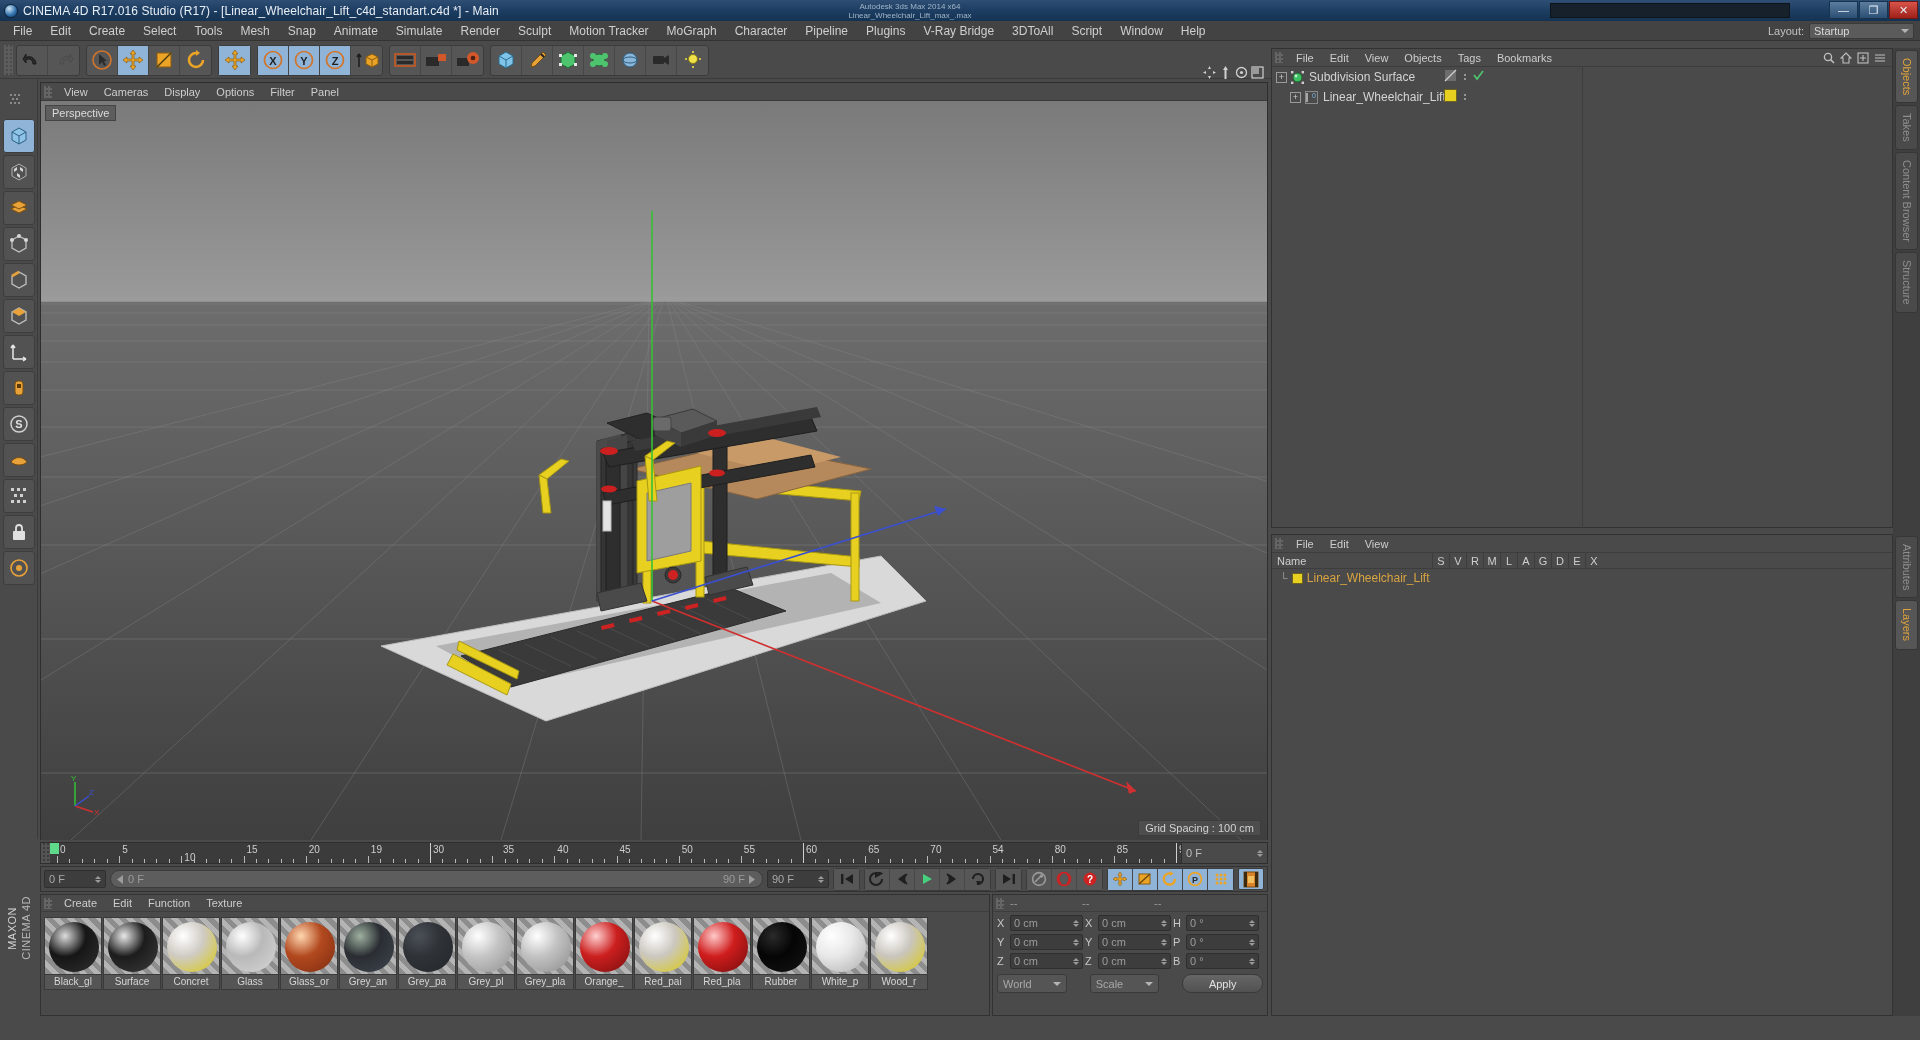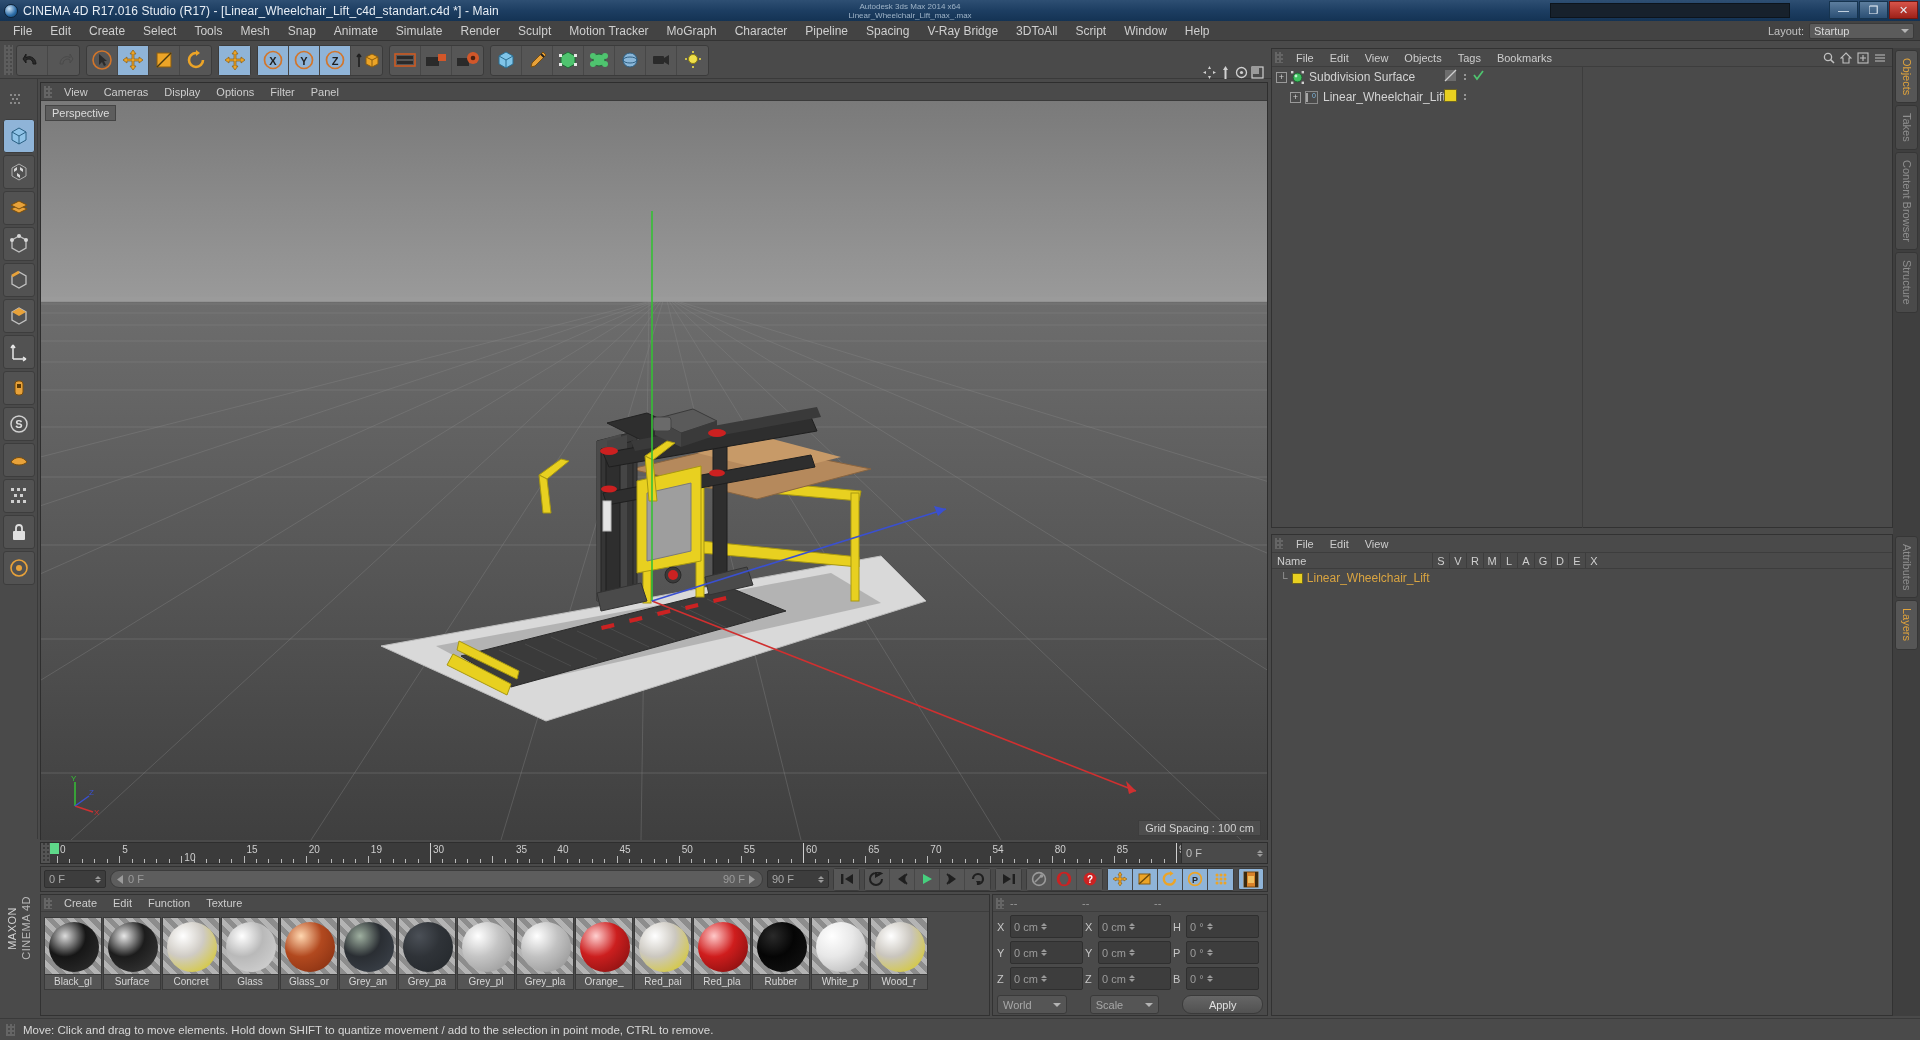--- a/index.html
+++ b/index.html
@@ -203,22 +203,22 @@
     border-bottom:1px solid #3d3d3d; font-size:11px; color:#9a9a9a;}
   .co-head .g{ width:8px;height:11px;margin-right:6px;
     background-image:repeating-linear-gradient(0deg,#777 0 2px,transparent 2px 4px),
                      repeating-linear-gradient(90deg,#777 0 2px,transparent 2px 4px);
     background-size:4px 4px;opacity:.6;}
   .co-head span{ width:72px; }
   .co-rows{ padding:3px 4px; display:flex; flex-direction:column; gap:3px;}
   .co-row{ display:flex; gap:2px; align-items:center;}
   .co-lbl{ width:11px; font-size:11px; color:#c7c7c7; text-align:left;}
   .co-in{
-    width:73px; height:23px; background:#3d3d3d;border:1px solid #2f2f2f;border-radius:2px;
-    display:flex;align-items:center;padding:0 3px;
+    width:73px; height:16px; background:#3d3d3d;border:1px solid #2f2f2f;border-radius:2px;
+    display:flex;align-items:center;justify-content:space-between;padding:0 3px;
     font-size:11px;color:#9c9c9c;
   }
   .co-foot{ display:flex; gap:23px; padding:2px 4px; align-items:flex-start;}
   .co-sel{
     width:78px;height:19px;background:#555;border:1px solid #3a3a3a;border-radius:3px;
     display:flex;align-items:center;justify-content:space-between;padding:0 5px;
     font-size:11px;color:#a8a8a8;
   }
   .co-apply{
     width:92px;height:19px;background:linear-gradient(180deg,#666,#515151);
@@ -307,21 +307,21 @@
       <div class="m">Mesh</div>
       <div class="m">Snap</div>
       <div class="m">Animate</div>
       <div class="m">Simulate</div>
       <div class="m">Render</div>
       <div class="m">Sculpt</div>
       <div class="m">Motion Tracker</div>
       <div class="m">MoGraph</div>
       <div class="m">Character</div>
       <div class="m">Pipeline</div>
-      <div class="m">Spacing</div>
+      <div class="m">Plugins</div>
       <div class="m">V-Ray Bridge</div>
       <div class="m">3DToAll</div>
       <div class="m">Script</div>
       <div class="m">Window</div>
       <div class="m">Help</div>
     </div>
   <div class="layout-box">
     <div class="lbl">Layout:</div>
     <div class="layout-sel">
       <span>Startup</span>
@@ -863,21 +863,21 @@
         <div class="tl-tick" style="left: 1101.13px; height: 4px;"></div>
         <div class="tl-tick" style="left: 1113.57px; height: 4px;"></div>
         <div class="tl-tick" style="left: 1126px; height: 7px;"></div>
         <div class="tl-lbl" style="left: 9px;">0</div>
         <div class="tl-lbl" style="left: 71.1667px;">5</div>
         <div class="tl-lbl" style="left: 133.333px; margin-top: 8px;">10</div>
         <div class="tl-lbl" style="left: 195.5px;">15</div>
         <div class="tl-lbl" style="left: 257.667px;">20</div>
         <div class="tl-lbl" style="left: 319.833px;">19</div>
         <div class="tl-lbl" style="left: 382px;">30</div>
-        <div class="tl-lbl" style="left: 465px;">35</div>
+        <div class="tl-lbl" style="left: 452px;">35</div>
         <div class="tl-lbl" style="left: 506.333px;">40</div>
         <div class="tl-lbl" style="left: 568.5px;">45</div>
         <div class="tl-lbl" style="left: 630.667px;">50</div>
         <div class="tl-lbl" style="left: 692.833px;">55</div>
         <div class="tl-lbl" style="left: 755px;">60</div>
         <div class="tl-lbl" style="left: 817.167px;">65</div>
         <div class="tl-lbl" style="left: 879.333px;">70</div>
         <div class="tl-lbl" style="left: 941.5px;">54</div>
         <div class="tl-lbl" style="left: 1003.67px;">80</div>
         <div class="tl-lbl" style="left: 1065.83px;">85</div>
@@ -1367,18 +1367,14 @@
         <div class="vtab">Takes</div>
         <div class="vtab">Content Browser</div>
         <div class="vtab">Structure</div>
       </div>
     <div id="vtabbot" style="position:absolute;top:486px;left:0;width:27px;">
         <div class="vtab">Attributes</div>
         <div class="vtab on">Layers</div>
       </div>
   </div>
 
-  <div class="statusbar">
-    <span class="g"></span>
-    <span class="txt">Move: Click and drag to move elements. Hold down SHIFT to quantize movement / add to the selection in point mode, CTRL to remove.</span>
-  </div>
 
 </div>
 
 </body></html>

